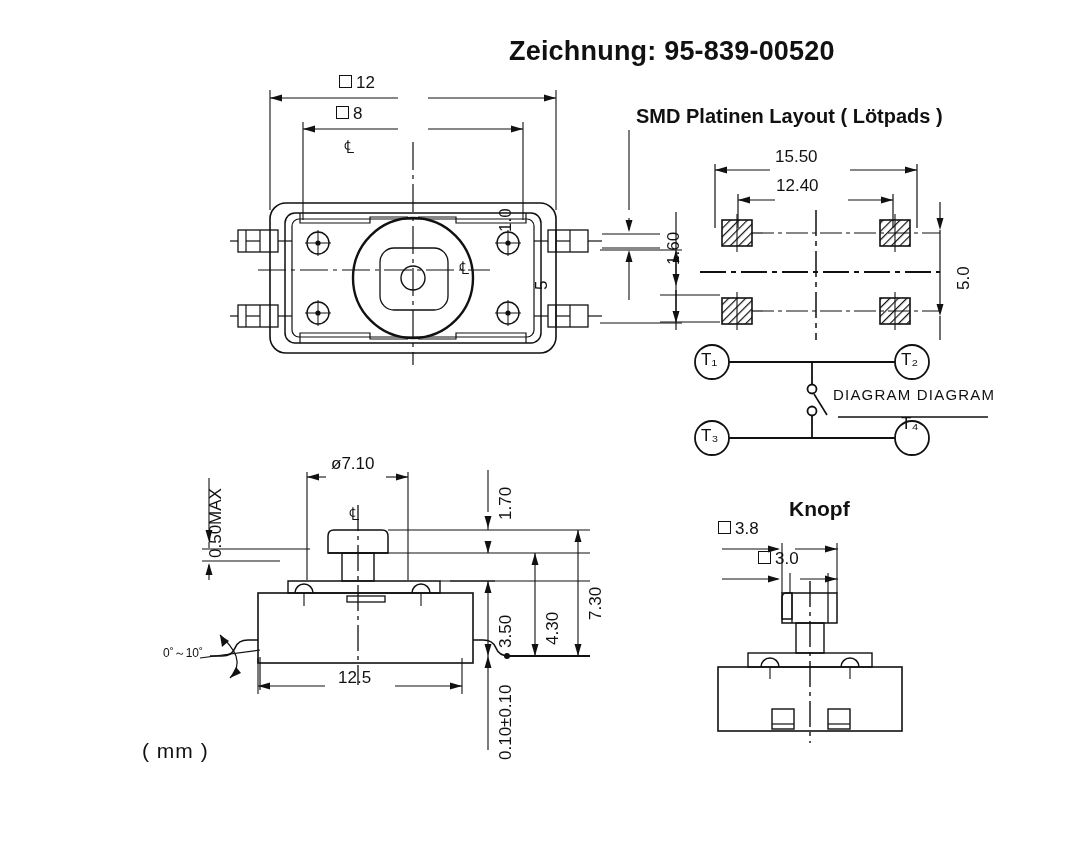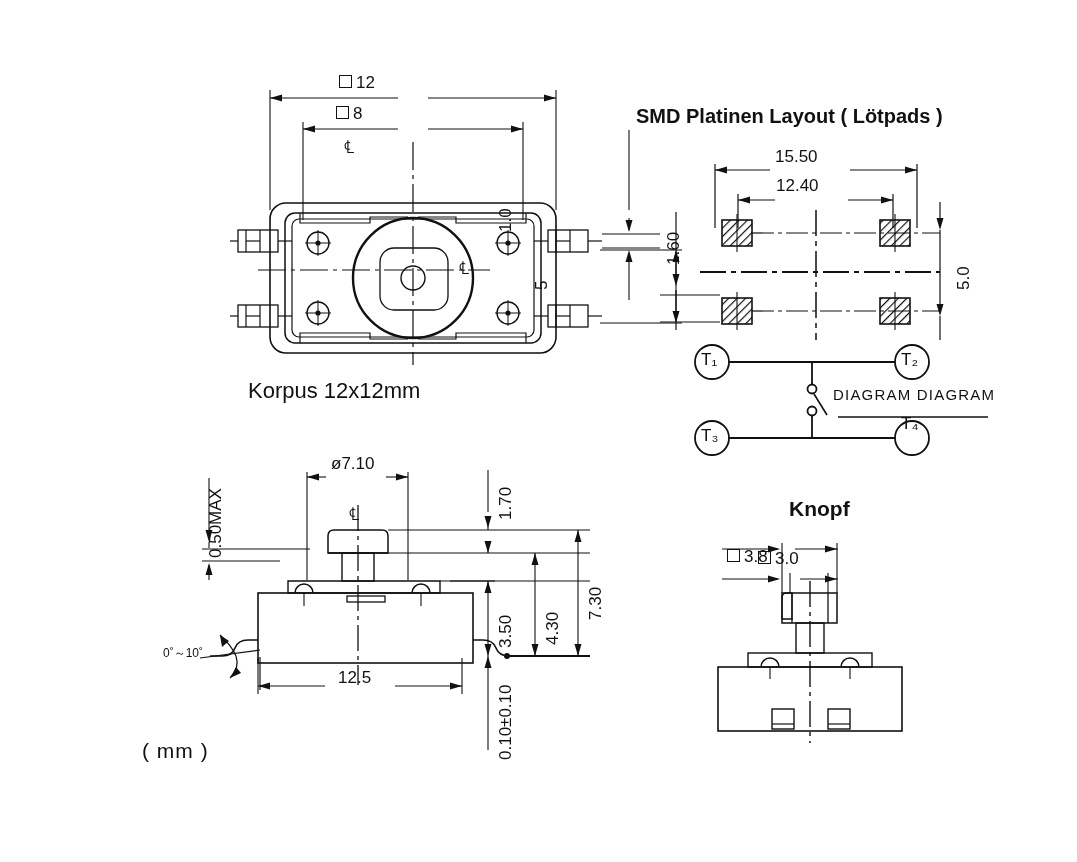--- a/index.html
+++ b/index.html
@@ -72,20 +72,21 @@
     border: 1.6px solid #111;
     margin-right: 4px;
     vertical-align: 0px;
   }
 </style>
 </head>
 <body>
 
 <div id="sheet">
 
+  <div class="lbl title" style="left:509px; top:38px;">Zeichnung: 95-839-00520</div>
 
   <svg width="470" height="360" style="left:230px; top:70px;">
     <g fill="none" stroke="#111111" stroke-width="1.3">
 
       <g stroke-width="1.1">
         <line x1="40" y1="28" x2="168" y2="28"></line>
         <line x1="198" y1="28" x2="326" y2="28"></line>
         <polygon points="40,28 52,24.5 52,31.5" fill="#111" stroke="none"></polygon>
         <polygon points="326,28 314,24.5 314,31.5" fill="#111" stroke="none"></polygon>
         <line x1="40" y1="20" x2="40" y2="140"></line>
@@ -203,21 +204,20 @@
   <div class="lbl dim" style="left:339px; top:74px;text-align:right;">
     <span class="sq-sym"></span><span>12</span>
   </div>
   <div class="lbl dim" style="left:336px; top:105px;">
     <span class="sq-sym"></span><span>8</span>
   </div>
   <div class="lbl dim" style="left:344px; top:138px; font-size:18px;">℄</div>
   <div class="lbl dim rot" style="left:497px; top:232px;">1.0</div>
   <div class="lbl dim rot" style="left:533px; top:290px;">5</div>
   <div class="lbl dim" style="left:459px; top:259px; font-size:18px;">℄</div>
-  <div class="lbl cap" style="left:248px; top:380px;">Korpus 12x12mm</div>
 
   <div class="lbl h2" style="left:636px; top:106px;">SMD Platinen Layout ( Lötpads )</div>
 
   <svg width="360" height="230" style="left:640px; top:140px;">
     <defs>
       <pattern id="hatch" width="6" height="6" patternTransform="rotate(45)" patternUnits="userSpaceOnUse">
         <line x1="0" y1="0" x2="0" y2="6" stroke="#111111" stroke-width="2.4"></line>
       </pattern>
     </defs>
     <g fill="none" stroke="#111111" stroke-width="1.2">
@@ -475,20 +475,20 @@
 
       <rect x="72" y="194" width="22" height="20" stroke-width="1.4"></rect>
       <line x1="72" y1="209" x2="94" y2="209" stroke-width="1.2"></line>
       <rect x="128" y="194" width="22" height="20" stroke-width="1.4"></rect>
       <line x1="128" y1="209" x2="150" y2="209" stroke-width="1.2"></line>
 
       <line x1="110" y1="66" x2="110" y2="228" stroke-dasharray="26,5,4,5" stroke-width="1.4"></line>
     </g>
   </svg>
 
-  <div class="lbl dim" style="left:718px; top:548px;margin-left:9px;">
+  <div class="lbl dim" style="left:718px; top:520px;">
     <span class="sq-sym"></span><span>3.8</span>
   </div>
   <div class="lbl dim" style="left:758px; top:550px;">
     <span class="sq-sym"></span><span>3.0</span>
   </div>
 
 </div>
 
 </body></html>

